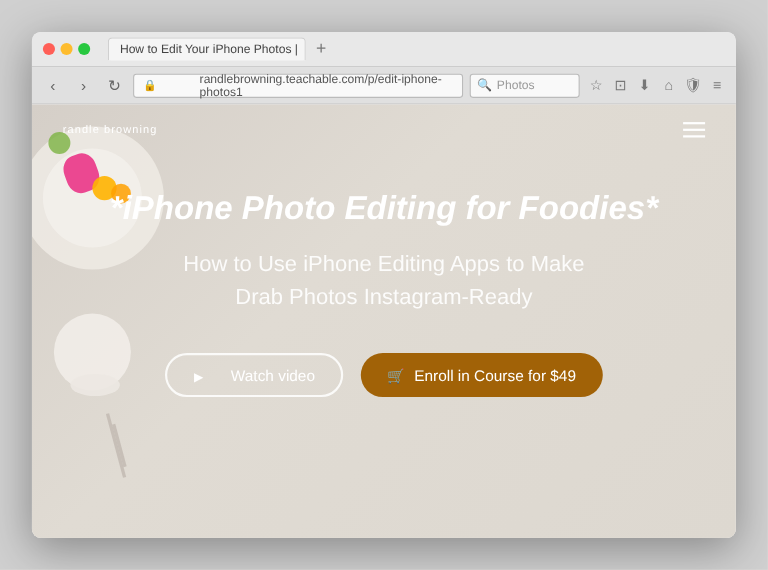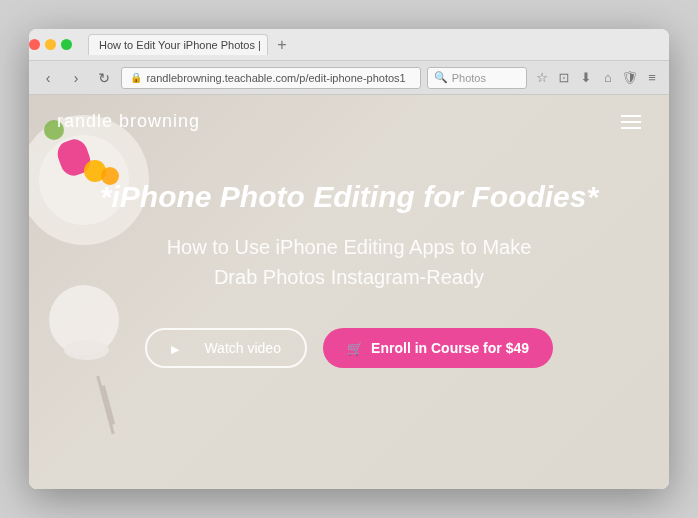--- a/index.html
+++ b/index.html
@@ -24,21 +24,21 @@
       flex-direction: column;
       background: #f0f0f0;
     }
 
     
     .title-bar {
       background: #e8e8e8;
       height: 32px;
       display: flex;
       align-items: center;
-      padding: 0 0;
+      padding: 0 10px;
       gap: 6px;
       flex-shrink: 0;
       border-bottom: 1px solid #ccc;
     }
 
     .traffic-lights {
       display: flex;
       gap: 5px;
       align-items: center;
     }
@@ -189,21 +189,21 @@
     .site-nav {
       position: relative;
       z-index: 10;
       display: flex;
       justify-content: space-between;
       align-items: center;
       padding: 16px 28px;
     }
 
     .site-logo {
-      font-size: 18px;
+      font-size: 10px;
       color: #fff;
       font-weight: 400;
       letter-spacing: 1px;
     }
 
     .hamburger-icon {
       display: flex;
       flex-direction: column;
       gap: 4px;
       cursor: pointer;
@@ -256,31 +256,31 @@
       border-radius: 30px;
       font-size: 14px;
       cursor: pointer;
       display: flex;
       align-items: center;
       gap: 25px;
       font-weight: 500;
     }
 
     .btn-enroll {
-      background: #ec4899;
+      background: #a16207;
       border: none;
       color: #fff;
       padding: 12px 24px;
       border-radius: 30px;
       font-size: 14px;
       cursor: pointer;
       display: flex;
       align-items: center;
       gap: 8px;
-      font-weight: 700;
+      font-weight: 400;
     }
 
     .play-icon::before {
       content: '▶';
       font-size: 11px;
     }
 
     .cart-icon::before {
       content: '🛒';
       font-size: 13px;
@@ -306,21 +306,21 @@
     </div>
   </div>
 
   <div class="address-bar">
     <div class="nav-btn">‹</div>
     <div class="nav-btn">›</div>
     <div class="nav-btn">↻</div>
 
     <div class="url-bar">
       <span class="url-favicon">🔒</span>
-      <span style="font-size:11px;color:#555;">randlebrowning.teachable.com/p/edit-iphone-photos1</span>
+      <span style="font-size:11px;color:#555;margin-left:35px;">randlebrowning.teachable.com/p/edit-iphone-photos1</span>
     </div>
 
     <div class="search-bar">
       <span style="color:#999;font-size:11px;">🔍</span>
       <span style="font-size:11px;color:#999;">Photos</span>
     </div>
 
     <div class="address-icons">
       <div class="addr-icon">☆</div>
       <div class="addr-icon">⊡</div>

